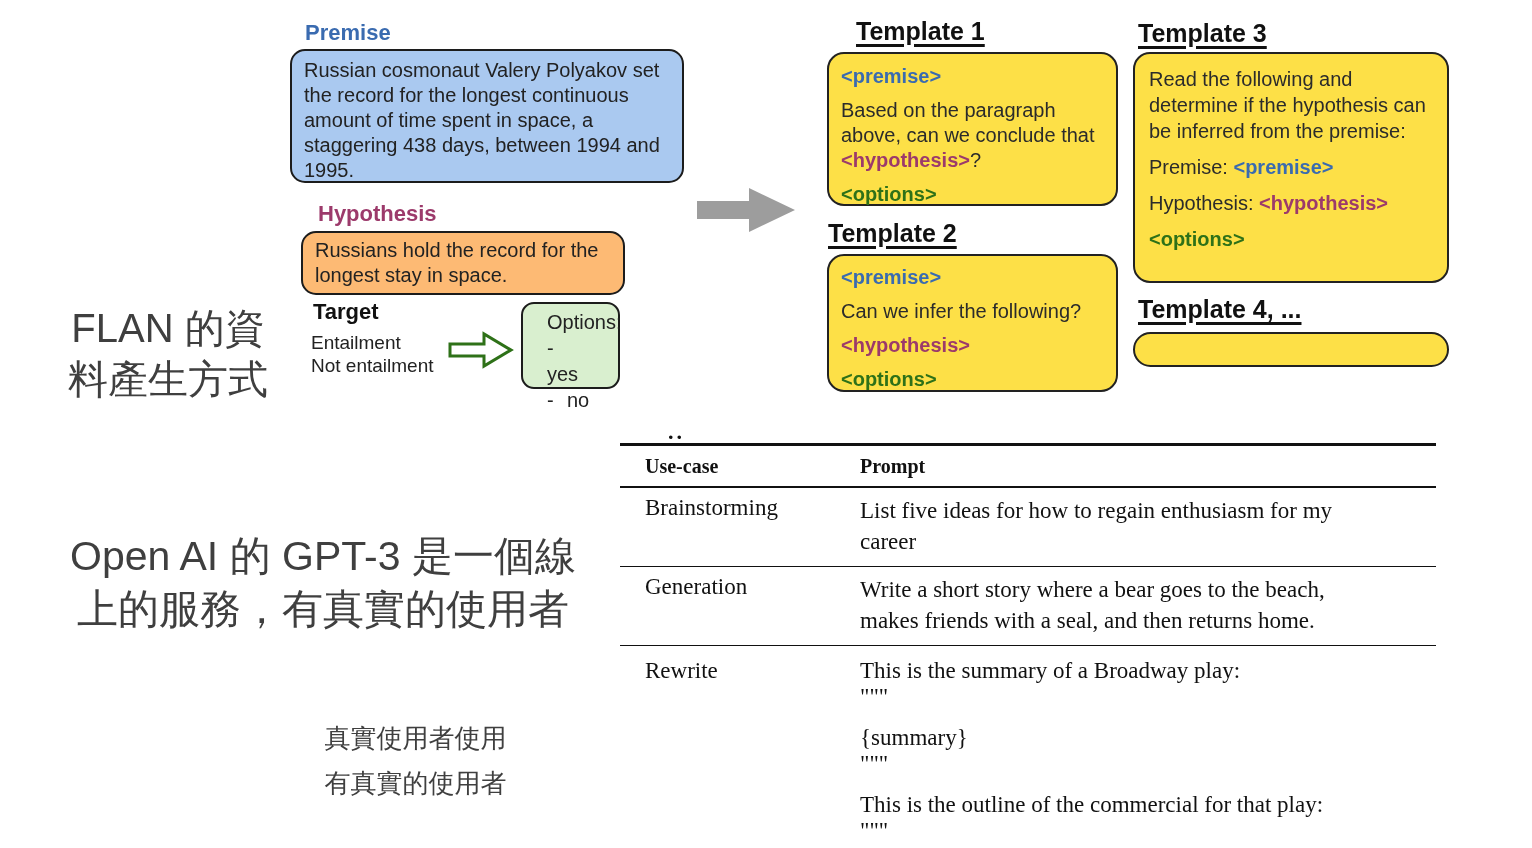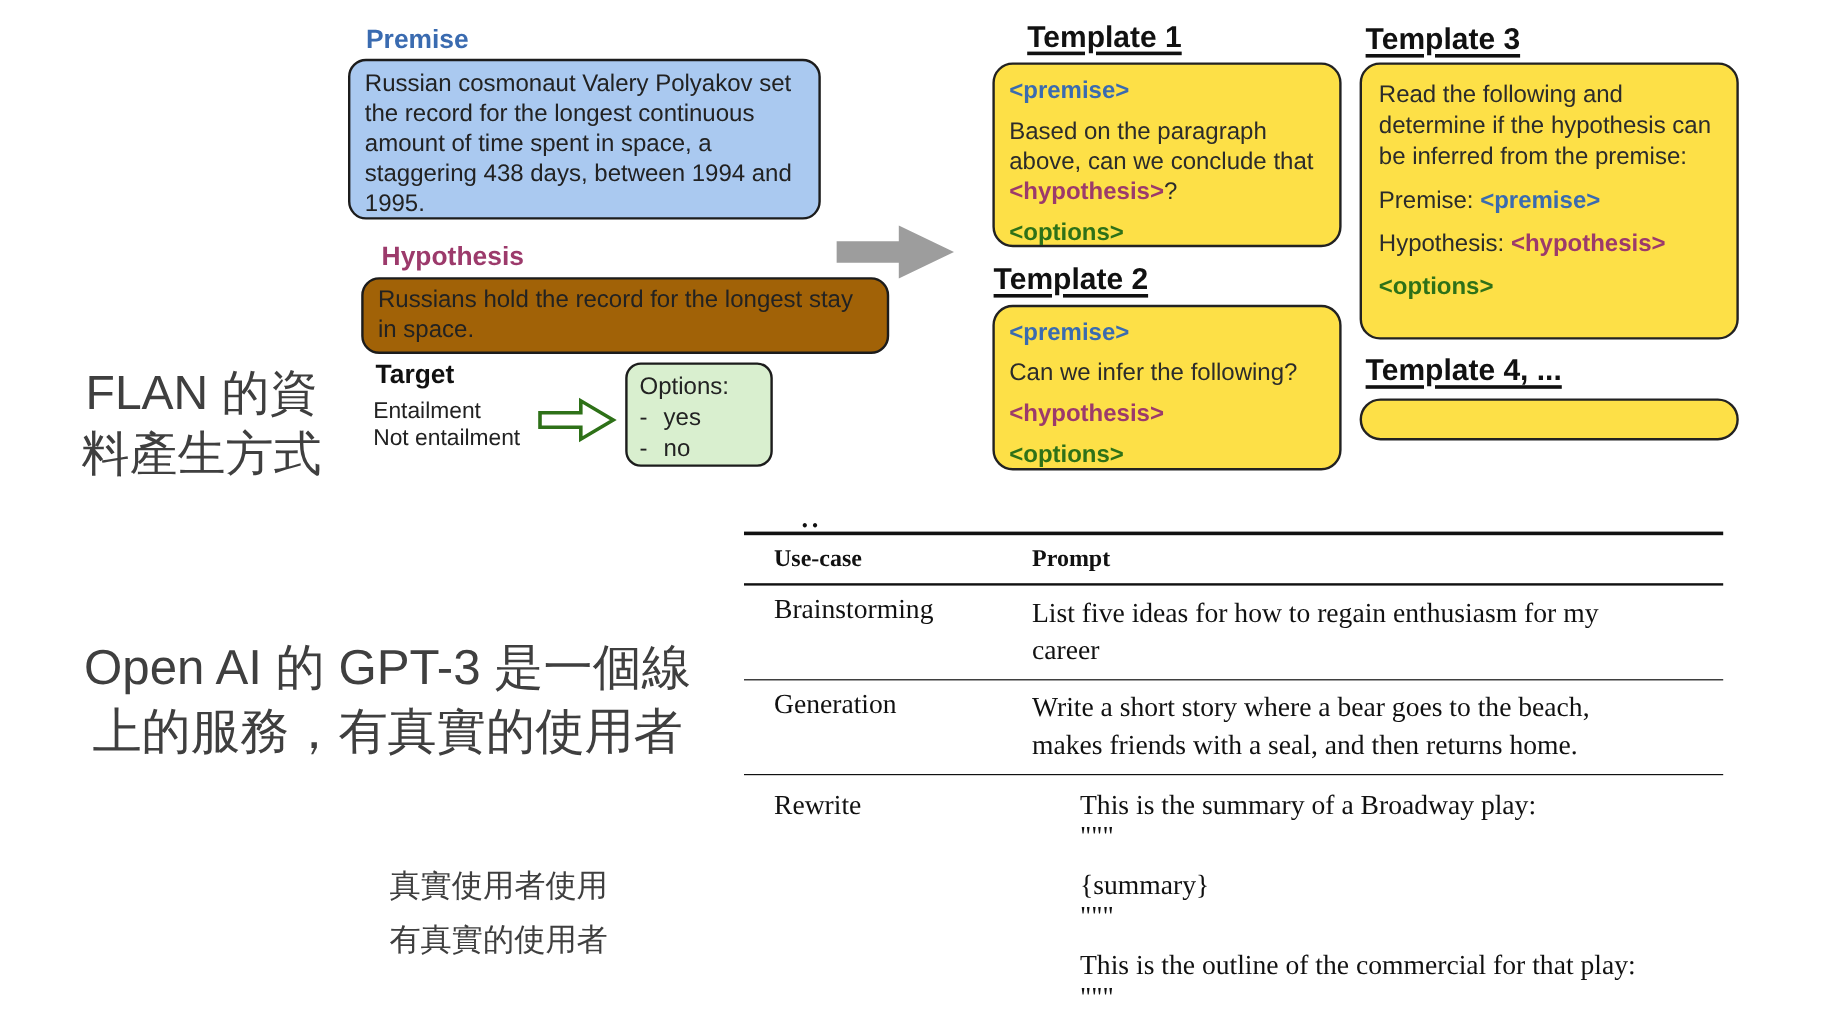--- a/index.html
+++ b/index.html
@@ -8,23 +8,23 @@
   .abs{position:absolute;}
 
   
   .sec-label{font-weight:bold;font-size:22px;}
   .lbl-premise{left:305px;top:20px;color:#3a6bb0;}
   .lbl-hypothesis{left:318px;top:201px;color:#9c3a6b;}
   .lbl-target{left:313px;top:299px;color:#111;}
   .box{border:2.5px solid #1c1c1c;border-radius:15px;box-sizing:border-box;
        font-size:20px;line-height:25px;color:#222;}
   .premise-box{left:290px;top:49px;width:394px;height:134px;background:#aac9f0;padding:7px 12px;}
-  .hyp-box{left:301px;top:231px;width:440px;height:64px;background:#a16207;padding:5px 12px;}
+  .hyp-box{left:301px;top:231px;width:324px;height:64px;background:#fdba74;padding:5px 12px;}
   .target-opts{left:311px;top:331px;font-size:19px;line-height:23px;color:#222;}
-  .options-box{left:521px;top:302px;width:123px;height:87px;background:#d9efcf;padding:5px 10px;
+  .options-box{left:521px;top:302px;width:99px;height:87px;background:#d9efcf;padding:5px 24px;
                border-radius:13px;line-height:26px;}
   .opt-item .dash{display:inline-block;width:20px;}
 
   
   .t-heading{font-size:25px;font-weight:bold;color:#111;
              text-decoration:underline;text-decoration-thickness:2.5px;text-underline-offset:4px;}
   .t1-heading{left:856px;top:17px;}
   .t2-heading{left:828px;top:219px;}
   .t3-heading{left:1138px;top:19px;}
   .t4-heading{left:1138px;top:295px;}
@@ -48,21 +48,21 @@
   .cap-users{left:268px;top:716px;width:295px;font-size:26px;line-height:45px;}
 
   
   .clipped-dots{left:668px;top:419px;font-family:"Liberation Serif",serif;font-weight:bold;
                 font-size:22px;letter-spacing:3px;color:#111;}
   .itable{left:620px;top:443px;width:816px;font-family:"Liberation Serif",serif;color:#111;
           border-top:3px solid #111;font-size:23px;}
   .irow{display:grid;grid-template-columns:215px auto;box-sizing:border-box;}
   .irow-header{padding:9px 0 8px 25px;border-bottom:2.2px solid #111;font-weight:bold;font-size:20px;}
   .irow-body{padding:7px 0 9px 25px;border-bottom:1.6px solid #111;}
-  .irow-last{padding:12px 0 0 25px;border-bottom:none;gap:40px;}
+  .irow-last{padding:12px 0 0 25px;border-bottom:none;}
   .cell-line{line-height:31px;}
   .rw-line{line-height:26px;min-height:26px;}
   .rw-gap{min-height:15px;}
 
   svg{display:block;}
 </style>
 </head>
 <body>
 
 <div class="canvas">

